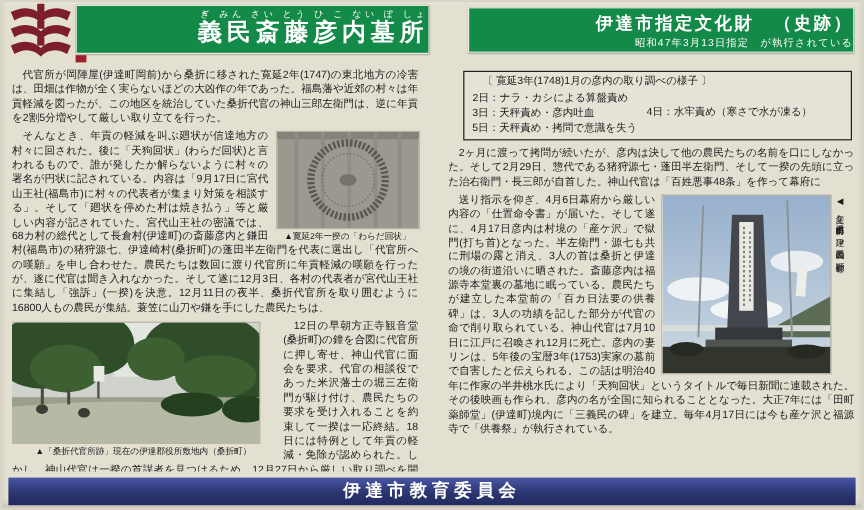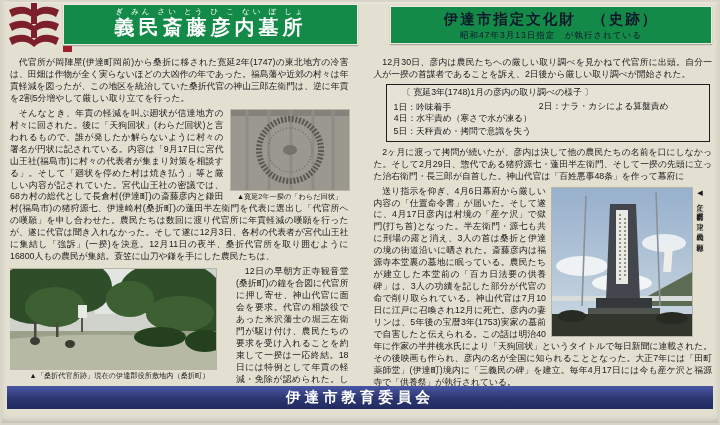--- a/index.html
+++ b/index.html
@@ -8,29 +8,29 @@
     background:#e3dfd1;
     box-shadow: inset 0 0 0 2px #d8d4c6, inset 0 -4px 6px rgba(0,0,0,.18), inset 0 2px 3px rgba(255,255,255,.6);
     font-family:"Liberation Sans","DejaVu Sans",sans-serif;
     color:#191919;
   }
   
   .emblem { position:absolute; left:7px; top:3px; width:54px; height:50px; }
   .banner-title {
     position:absolute; left:63px; top:4px; width:295px; height:41px;
     background:#138a47; border:1px solid #edeadf; box-sizing:border-box;
-    text-align:center; box-shadow:0 1px 1px rgba(0,0,0,.25);
+    text-align:right; box-shadow:0 1px 1px rgba(0,0,0,.25);
   }
   .furi { font-size:7.5px; color:#ffffff; letter-spacing:3px; margin-top:2px; white-space:nowrap; }
   .main-title { font-size:20px; font-weight:bold; color:#ffffff; letter-spacing:4px; line-height:1.05; white-space:nowrap; }
   .red-sq { position:absolute; left:63px; top:46px; width:9px; height:6px; background:#9c1f2a; }
   .banner-desig {
     position:absolute; left:390px; top:6px; width:322px; height:38px;
     background:#138a47; border:1px solid #edeadf; box-sizing:border-box;
-    text-align:center; color:#0f172a; box-shadow:0 1px 1px rgba(0,0,0,.25);
+    text-align:right; color:#ffffff; box-shadow:0 1px 1px rgba(0,0,0,.25);
   }
   .d1 { font-size:14.5px; font-weight:bold; letter-spacing:2px; margin-top:3px; white-space:nowrap; }
   .d2 { font-size:8.5px; letter-spacing:1px; margin-top:1px; white-space:nowrap; }
   
   .cols { position:absolute; top:57px; left:10px; width:702px; height:336px; display:flex; gap:25px; overflow:hidden; }
   .col { width:344px; font-size:8.8px; line-height:1.36; text-align:justify; }
   .col p { margin:0 0 3px; text-indent:1em; }
   .fig-warada { float:right; width:118px; margin:2px 0 1px 7px; }
   .fig-warada svg { display:block; box-shadow:0 0 0 1px #b9b5a8; }
   .cap { font-size:7.2px; line-height:1.25; margin-top:2px; text-align:center; }
@@ -39,21 +39,21 @@
   .fig-monument { float:right; width:160px; margin:2px 0 2px 6px; display:flex; gap:3px; }
   .fig-monument svg { display:block; box-shadow:0 0 0 1px #b9b5a8; }
   .vcap { writing-mode:vertical-rl; font-size:7.2px; line-height:1.2; height:148px; letter-spacing:.5px; }
   .box { border:1.5px solid #1d1d1d; margin:2px 2px 5px 12px; padding:2px 7px 3px; background:rgba(255,255,255,.12); }
   .box-title { margin:0 0 1px; }
   .box-row { display:flex; }
   .bl { width:47%; }
   .br { width:53%;font-family:Liberation Mono, monospace; }
   
   .footer {
-    position:absolute; left:7px; right:7px; bottom:16px; height:23px;
+    position:absolute; left:7px; right:7px; bottom:4px; height:23px;
     background:linear-gradient(180deg,#4a57a6 0%,#2b356f 55%,#222b60 100%);
     color:#fff; font-weight:bold; font-size:14.5px; letter-spacing:4px;
     text-align:center; line-height:23px;
   }
 </style>
 </head>
 <body>
 
 <div class="emblem">
   <svg width="54" height="50" viewBox="0 0 54 50">
@@ -132,29 +132,28 @@
         <ellipse cx="25" cy="72" rx="5" ry="4" fill="#3c3a32"></ellipse>
         <ellipse cx="60" cy="75" rx="5" ry="4" fill="#3c3a32"></ellipse>
       </svg>
       <div class="cap">▲「桑折代官所跡」現在の伊達郡役所敷地内（桑折町）</div>
     </div>
 
     <p>12日の早朝方正寺観音堂(桑折町)の鐘を合図に代官所に押し寄せ、神山代官に面会を要求。代官の相談役であった米沢藩士の堀三左衛門が駆け付け、農民たちの要求を受け入れることを約束して一揆は一応終結。18日には特例として年貢の軽減・免除が認められた。しかし、神山代官は一揆の首謀者を見つけるため、12月27日から厳しい取り調べを開始した。</p>
   </div>
 
   <div class="col">
-    <p>12月30日、彦内は農民たちへの厳しい取り調べを見かねて代官所に出頭。自分一人が一揆の首謀者であることを訴え、2日後から厳しい取り調べが開始された。</p>
 
     <div class="box">
       <p class="box-title">〔 寛延3年(1748)1月の彦内の取り調べの様子 〕</p>
       <div class="box-row">
-        <span class="bl">1日：吟味着手</span>
         <span class="br">2日：ナラ・カシによる算盤責め</span>
       </div>
       <div class="box-row">
+        <span class="bl">3日：天秤責め・彦内吐血</span>
         <span class="br">4日：水牢責め（寒さで水が凍る）</span>
       </div>
       <div class="box-row">
         <span class="bl">5日：天秤責め・拷問で意識を失う</span>
         <span class="br"></span>
       </div>
     </div>
 
     <p>2ヶ月に渡って拷問が続いたが、彦内は決して他の農民たちの名前を口にしなかった。そして2月29日、惣代である猪狩源七・蓬田半左衛門、そして一揆の先頭に立った治右衛門・長三郎が自首した。神山代官は「百姓悪事48条」を作って幕府に</p>
 

